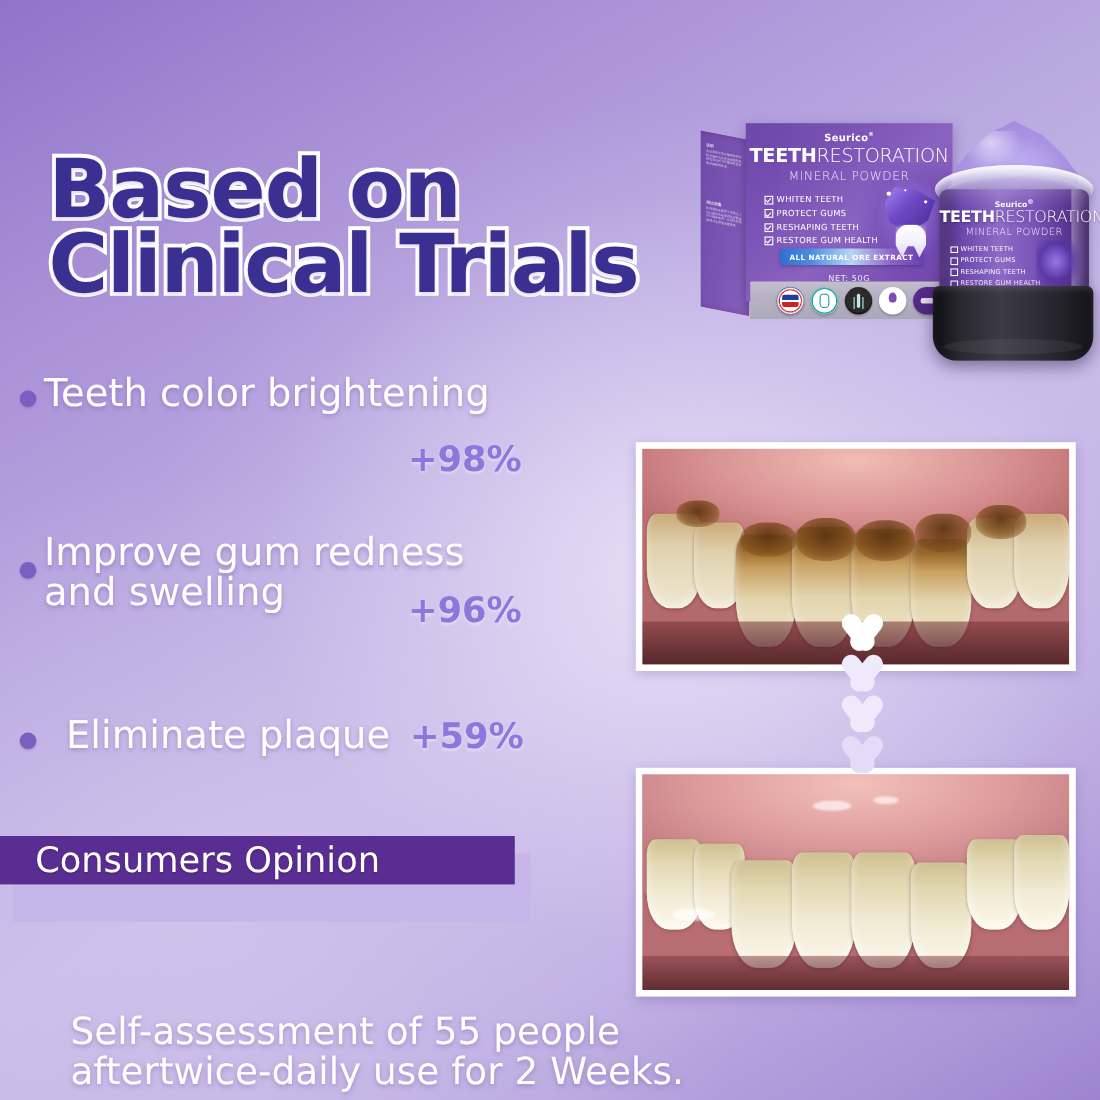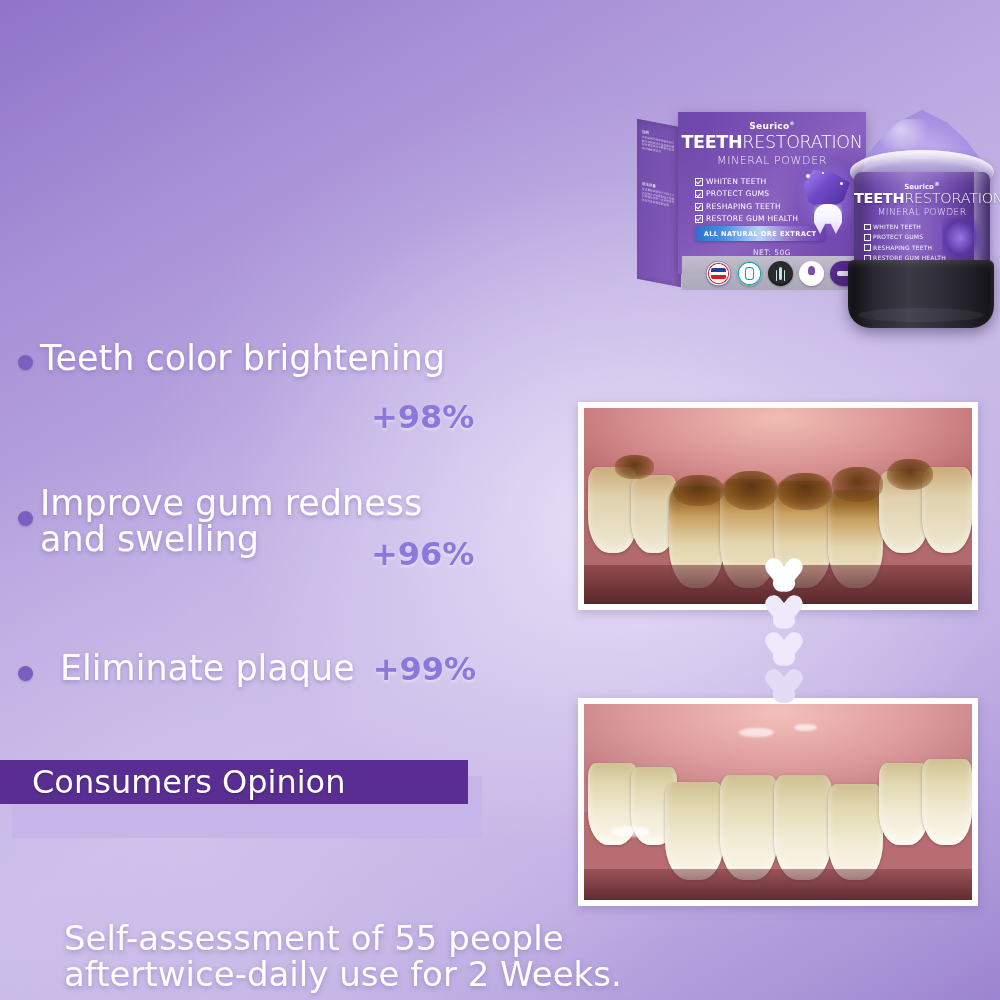--- a/index.html
+++ b/index.html
@@ -219,21 +219,21 @@
   }
   .ck{
     width:6px;height:6px;border:.8px solid #fff;display:inline-block;
     position:relative;flex:none;
   }
   .ck:after{
     content:"";position:absolute;left:1.4px;top:.2px;width:2px;height:4px;
     border:solid #fff;border-width:0 1px 1px 0;transform:rotate(42deg);
   }
   .bx-badge{
-    position:absolute;left:17px;top:114px;width:130px;height:15px;border-radius:3px;
+    position:absolute;left:31px;top:114px;width:130px;height:15px;border-radius:3px;
     background:linear-gradient(90deg,#2f6fd0 0%,#4b8ee0 22%,#b9d5f5 50%,#8c63c8 78%,#6a3fae 100%);
     display:flex;align-items:center;justify-content:center;
     color:#fff;font-size:6.6px;font-weight:700;letter-spacing:.4px;
     box-shadow:0 1px 3px rgba(30,20,70,.35);
   }
   .bx-net{
     position:absolute;left:0;top:136px;width:100%;text-align:center;
     color:#f0e8ff;font-size:7.4px;letter-spacing:.5px;
   }
   .tooth-art{
@@ -349,41 +349,45 @@
   .jar-base:after{
     content:"";position:absolute;left:10px;bottom:6px;width:126px;height:14px;border-radius:50%;
     background:rgba(255,255,255,.06);
   }
 </style>
 </head>
 <body>
 
 <div id="ad">
 
+  <h1 class="headline">
+    <span class="l1">Based on</span>
+    <span class="l2">Clinical Trials</span>
+  </h1>
 
   <div class="bullets">
 
     <div class="brow row1">
       <span class="bdot"></span>
       <span class="btext">Teeth color brightening</span>
       <span class="bpct">+98%</span>
     </div>
 
     <div class="brow row2">
       <span class="bdot"></span>
       <span class="btext">Improve gum redness
 and swelling</span>
       <span class="bpct">+96%</span>
     </div>
 
     <div class="brow row3">
       <span class="bdot"></span>
       <div class="binline">
         <span class="btext">Eliminate plaque</span>
-        <span class="bpct">+99%</span>
+        <span class="bpct">+59%</span>
       </div>
     </div>
 
   </div>
 
   <div class="banner-wrap">
     <div class="banner-shadow"></div>
     <div class="banner">
       <span>Consumers Opinion</span>
     </div>

